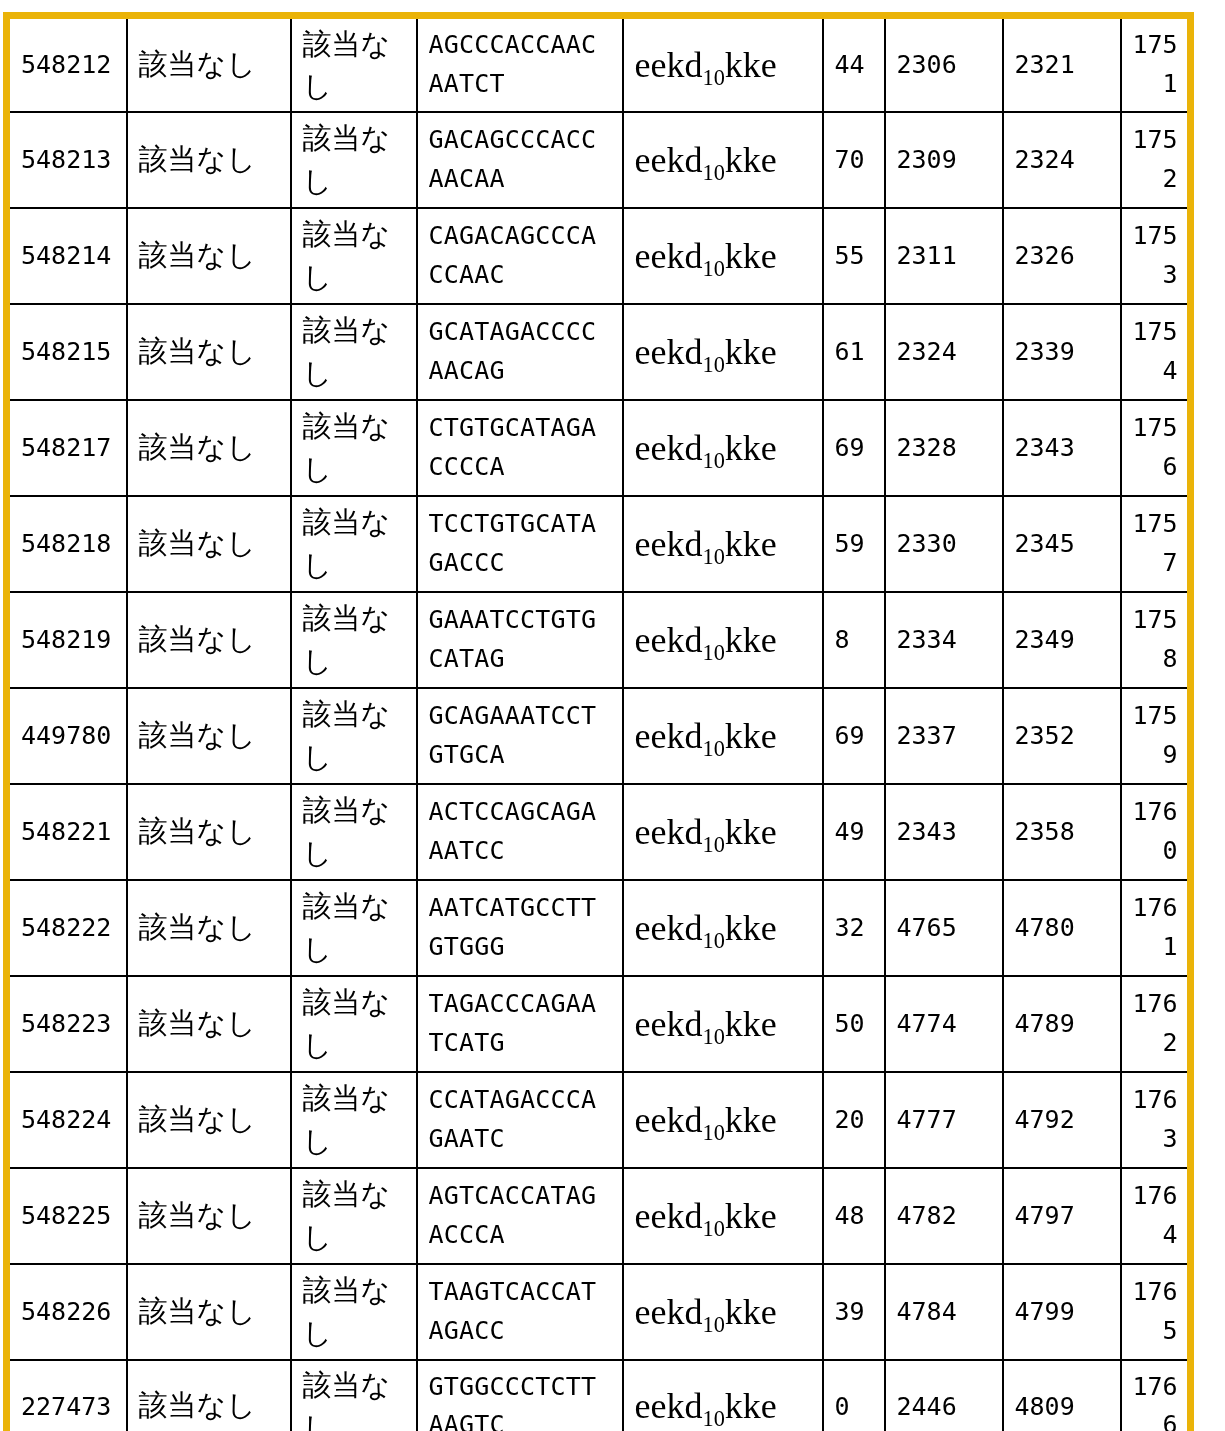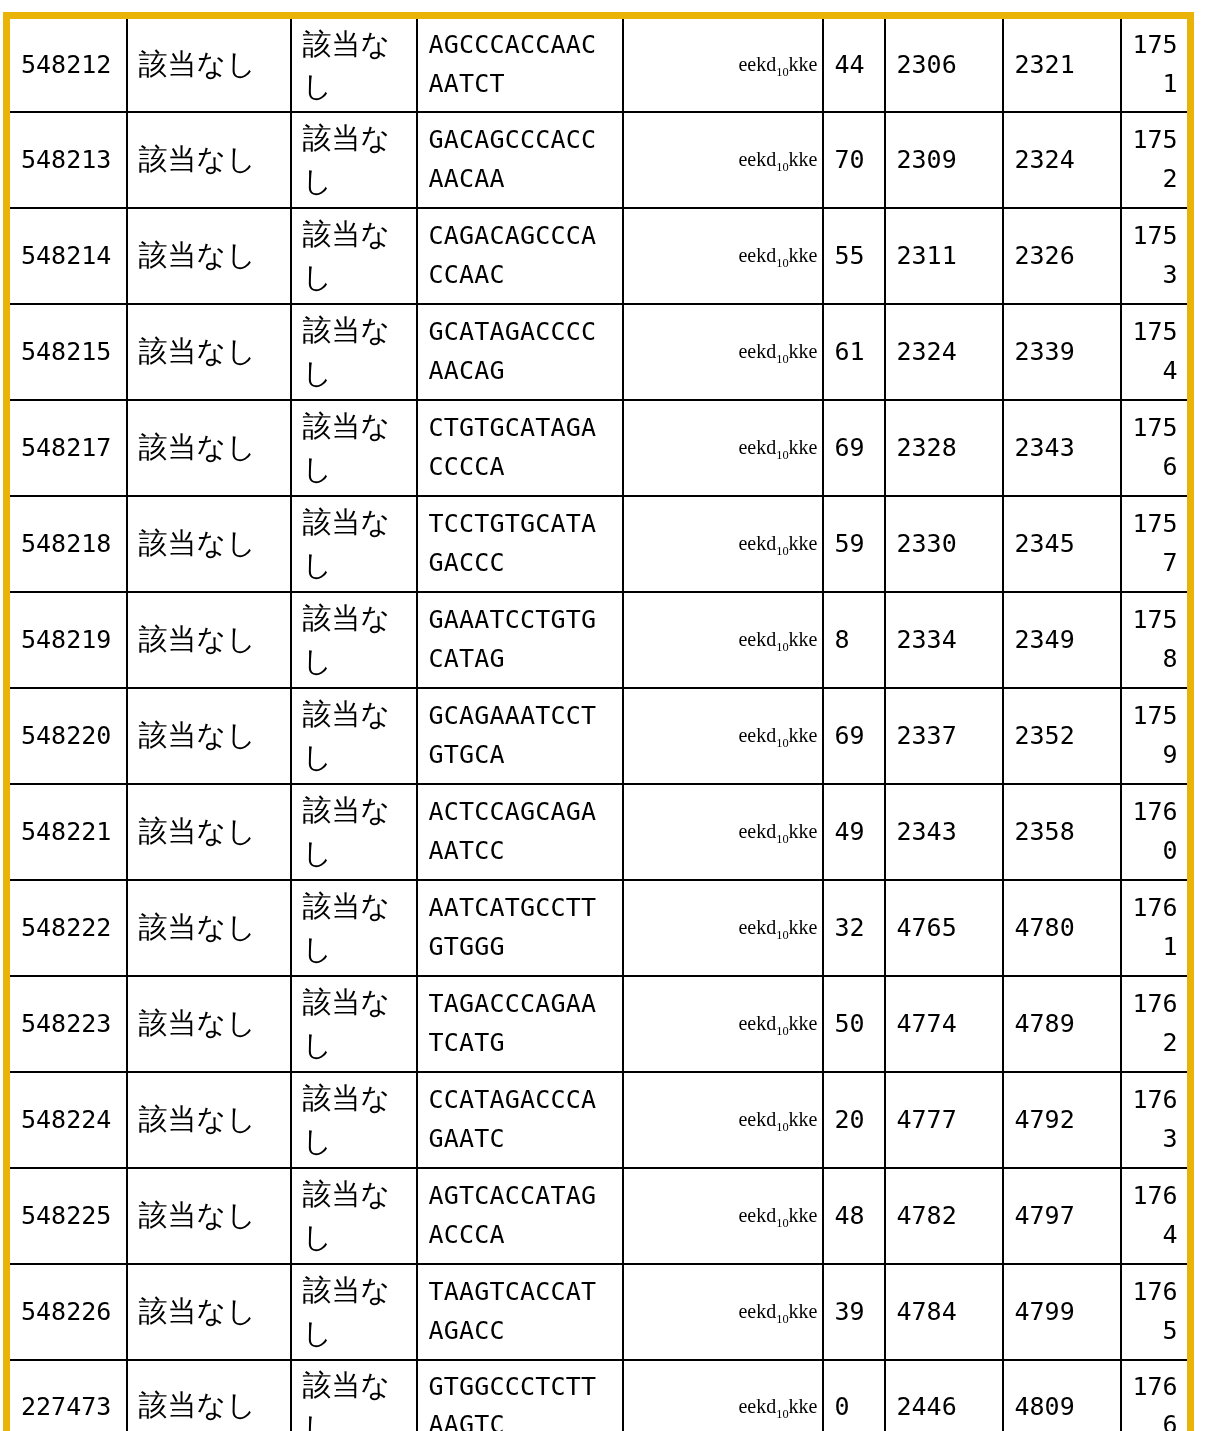--- a/index.html
+++ b/index.html
@@ -50,22 +50,21 @@
     letter-spacing: 0.2px;
   }
   .seqno {
     width: 3ch;
     word-break: break-all;
     line-height: 1.55;
     text-align: right;
   }
   td.motif {
     font-family: "Liberation Serif", "DejaVu Serif", serif;
-    font-size: 20px;
-    text-align: right;
+    font-size: 36px;
   }
   td.motif sub {
     font-size: 62%;
     vertical-align: sub;
     line-height: 0;
   }
 </style>
 </head>
 <body>
 
@@ -217,21 +216,21 @@
     </td>
     <td class="mono">8</td>
     <td class="mono">2334</td>
     <td class="mono">2349</td>
     <td class="mono">
       <div class="seqno">1758</div>
     </td>
   </tr>
 
   <tr class="data-row">
-    <td class="mono">548220</td>
+    <td class="mono">449780</td>
     <td class="cjk">該当なし</td>
     <td class="cjk">
       <div class="wrap-cjk">該当なし</div>
     </td>
     <td class="mono">
       <div class="seq">GCAGAAATCCTGTGCA</div>
     </td>
     <td class="motif">
       <span>eekd</span><sub>10</sub><span>kke</span>
     </td>

